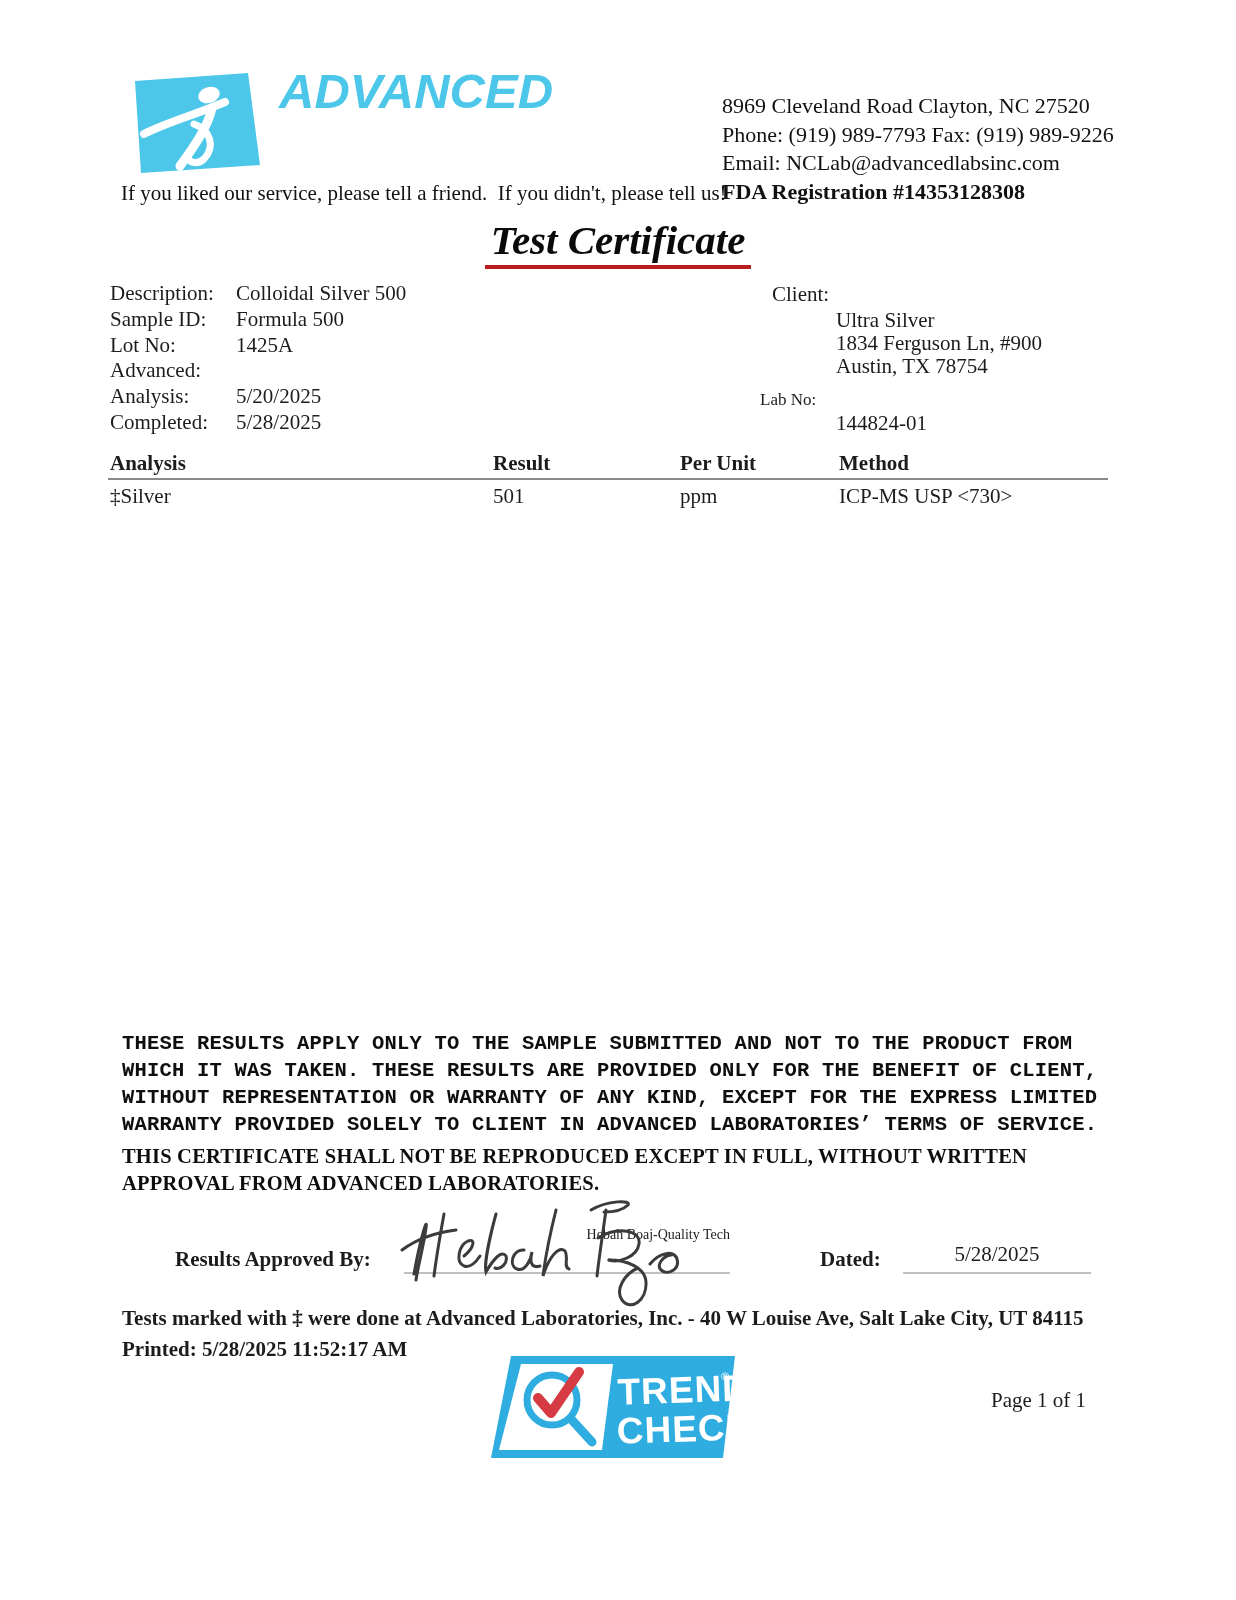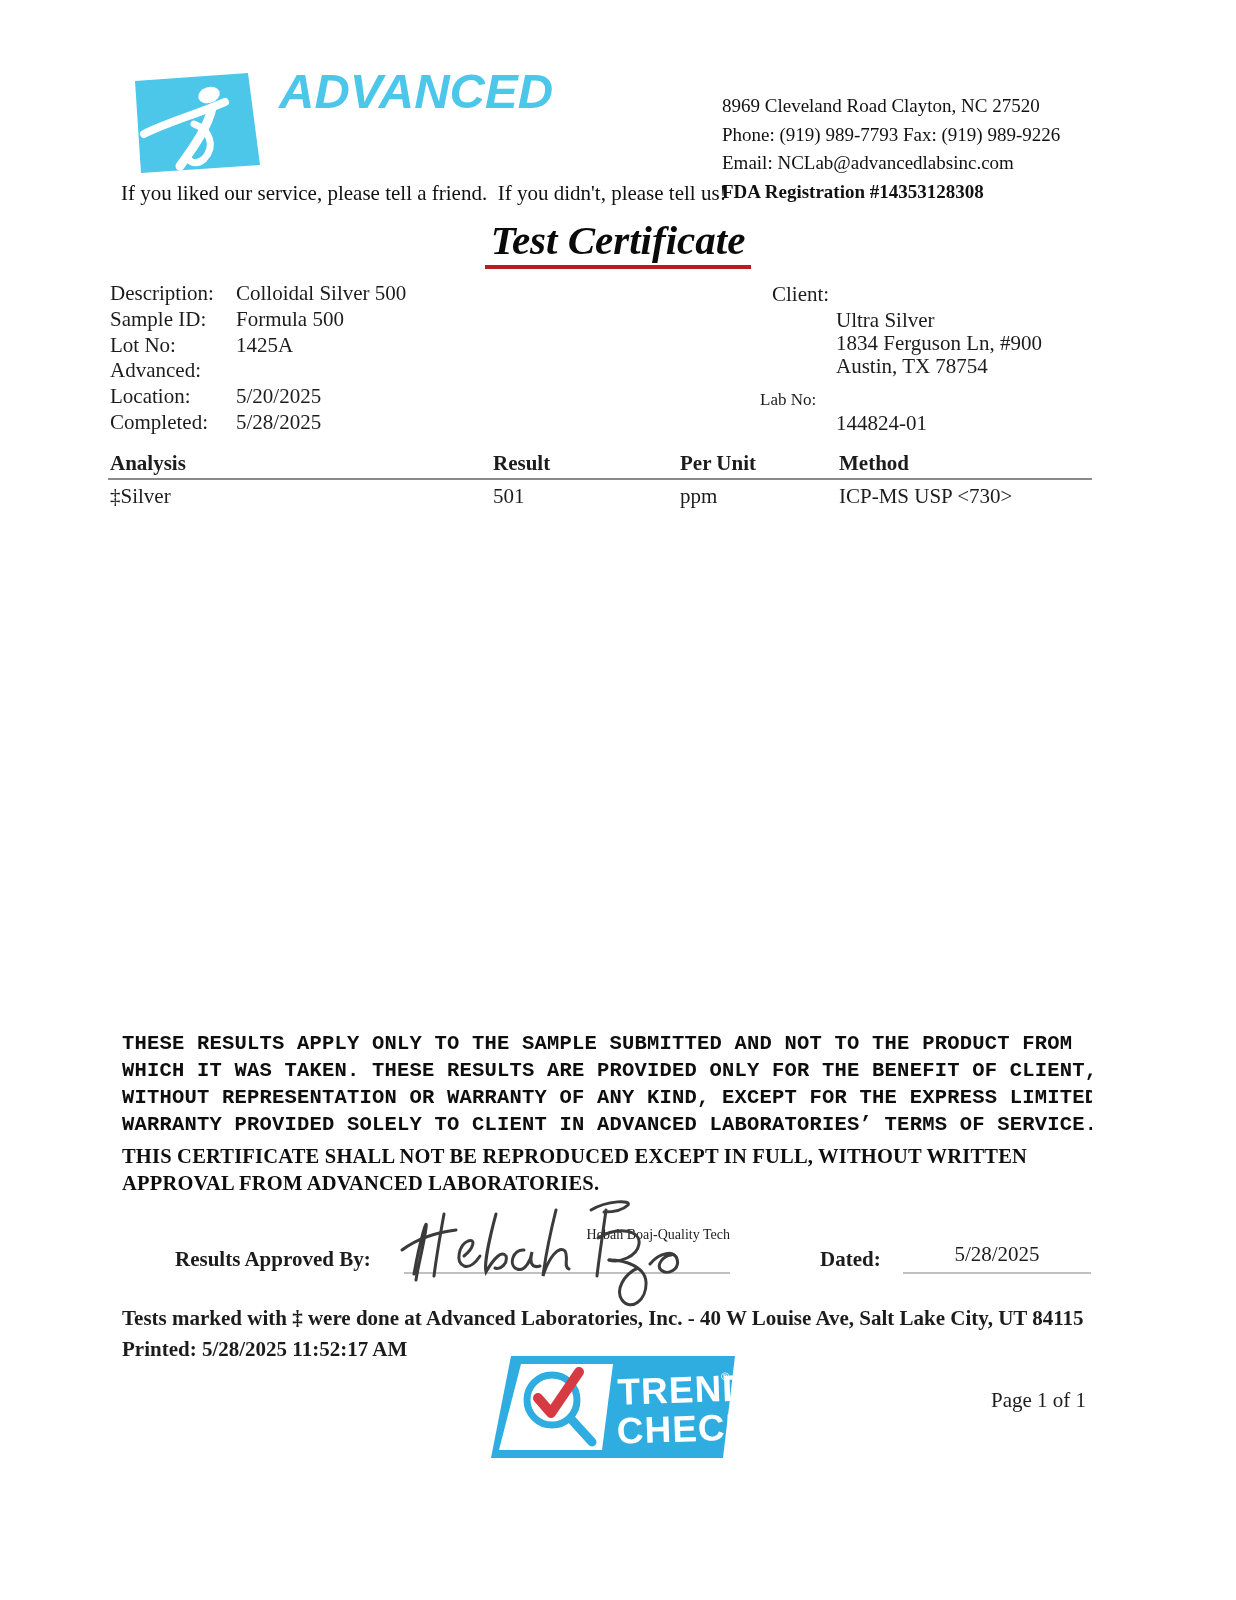--- a/index.html
+++ b/index.html
@@ -3,41 +3,42 @@
 <meta charset="utf-8">
 <style>
   html,body{margin:0;padding:0;background:#ffffff;}
   .page{
     position:relative;
     width:1092px;height:1600px;
     background:#ffffff;
     font-family:"Liberation Serif", serif;
     color:#1c1c1c;
     overflow:hidden;
+    padding-left:31px;
   }
   .abs{position:absolute;}
 
   
   .brand-logo-svg{position:absolute;left:122px;top:70px;width:148px;height:104px;}
   .brand-text{
     position:absolute;left:279px;top:66px;
     font-family:"Liberation Sans", sans-serif;
     font-weight:bold;font-style:italic;
     color:#4cc7e9;line-height:50px;
   }
   .brand-line1{font-size:49px;letter-spacing:0px;}
   .brand-line2{font-size:46px;letter-spacing:-1px;}
   .reg-mark{font-size:16px;font-style:normal;vertical-align:18px;margin-left:4px;}
   .tagline{
     position:absolute;left:121px;top:181px;
     font-size:21px;white-space:pre;color:#111;
   }
   .contact{
     position:absolute;left:722px;top:92px;
-    font-size:19px;line-height:28.5px;color:#111;
+    font-size:22px;line-height:28.5px;color:#111;
   }
   .contact .fda{font-weight:bold;}
 
   
   .title-wrap{position:absolute;left:0;top:216px;width:1236px;text-align:center;}
   .doc-title{
     display:inline-block;
     font-size:41px;font-weight:bold;font-style:italic;
     border-bottom:4px solid #b91c1c;
     padding:0 6px 1px 6px;color:#0a0a0a;
@@ -116,21 +117,21 @@
 
   <div class="title-wrap">
     <span class="doc-title">Test Certificate</span>
   </div>
 
   <div class="info-left">
     <div class="info-row"><span class="info-label">Description:</span><span>Colloidal Silver 500</span></div>
     <div class="info-row"><span class="info-label">Sample ID:</span><span>Formula 500</span></div>
     <div class="info-row"><span class="info-label">Lot No:</span><span>1425A</span></div>
     <div class="info-row"><span class="info-label">Advanced:</span><span></span></div>
-    <div class="info-row"><span class="info-label">Location:</span><span>5/20/2025</span></div>
+    <div class="info-row"><span class="info-label">Analysis:</span><span>5/20/2025</span></div>
     <div class="info-row"><span class="info-label">Completed:</span><span>5/28/2025</span></div>
   </div>
 
   <div class="client-label abs">Client:</div>
   <div class="client-name abs">Ultra Silver</div>
   <div class="client-addr1 abs">1834 Ferguson Ln, #900</div>
   <div class="client-addr2 abs">Austin, TX 78754</div>
   <div class="labno-label abs">Lab No:</div>
   <div class="labno-value abs">144824-01</div>
 

